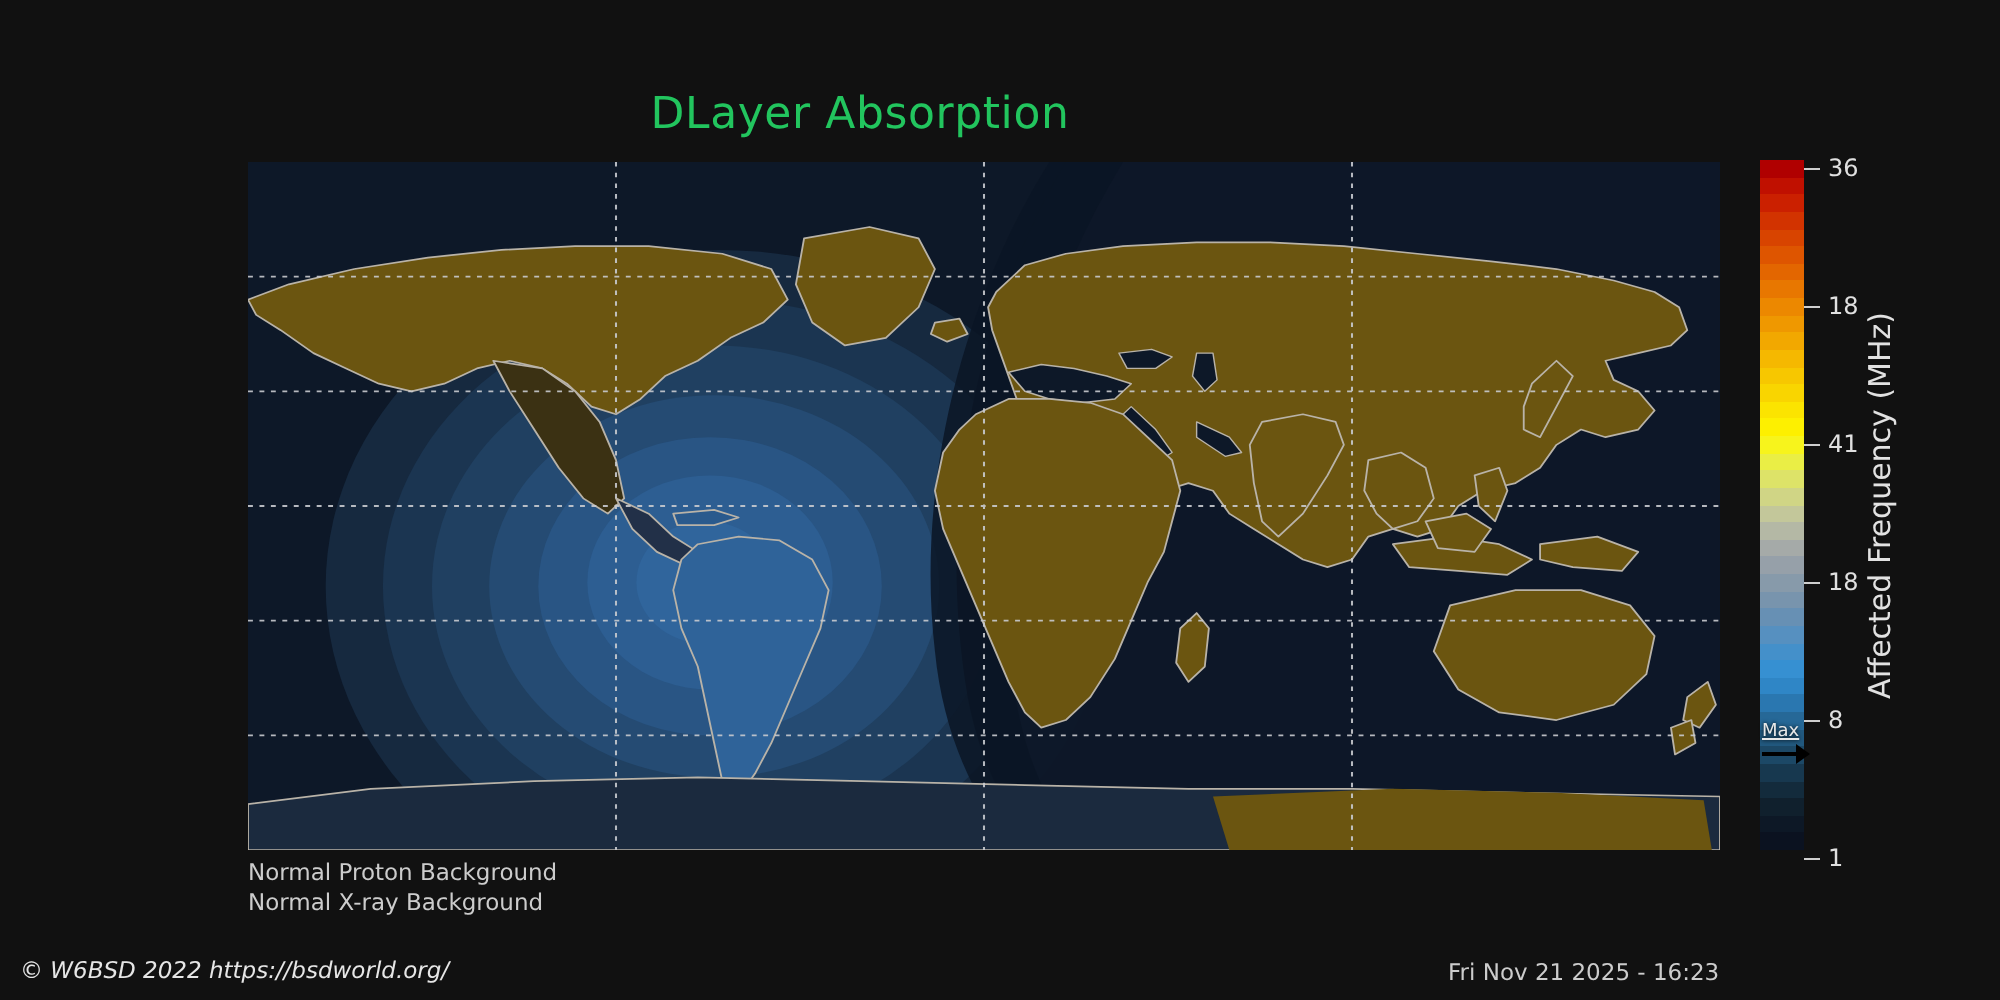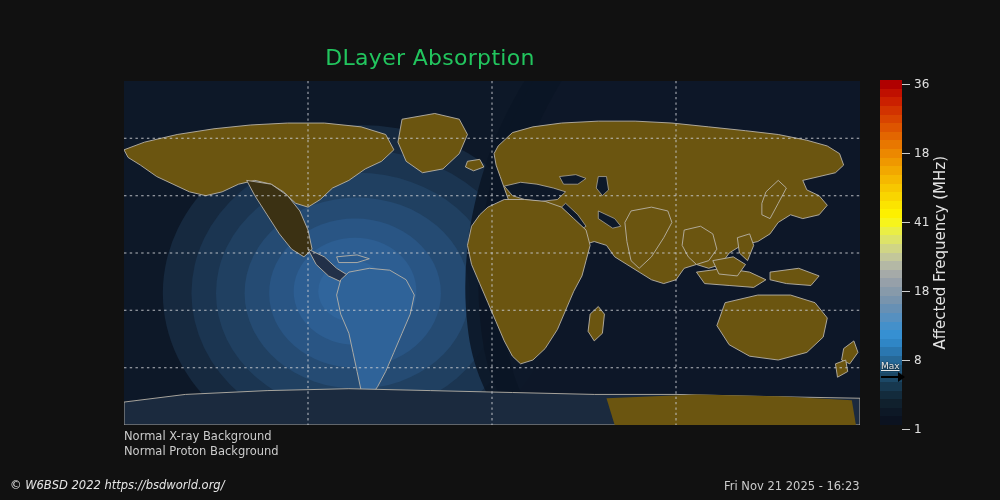--- a/index.html
+++ b/index.html
@@ -209,17 +209,17 @@
   <span>Affected Frequency (MHz)</span>
 </div>
 
 <div id="maxbox">
   <div class="mlab">Max</div>
   <div class="marrow"></div>
   <div class="mhead"></div>
 </div>
 
 <div id="note">
+  <div>Normal Proton Background</div>
   <div>Normal X-ray Background</div>
-  <div>Normal Proton Background</div>
 </div>
 <div id="stamp">Fri Nov 21 2025 - 16:23</div>
 <div id="copy">© W6BSD 2022 https://bsdworld.org/</div>
 
 </body></html>

